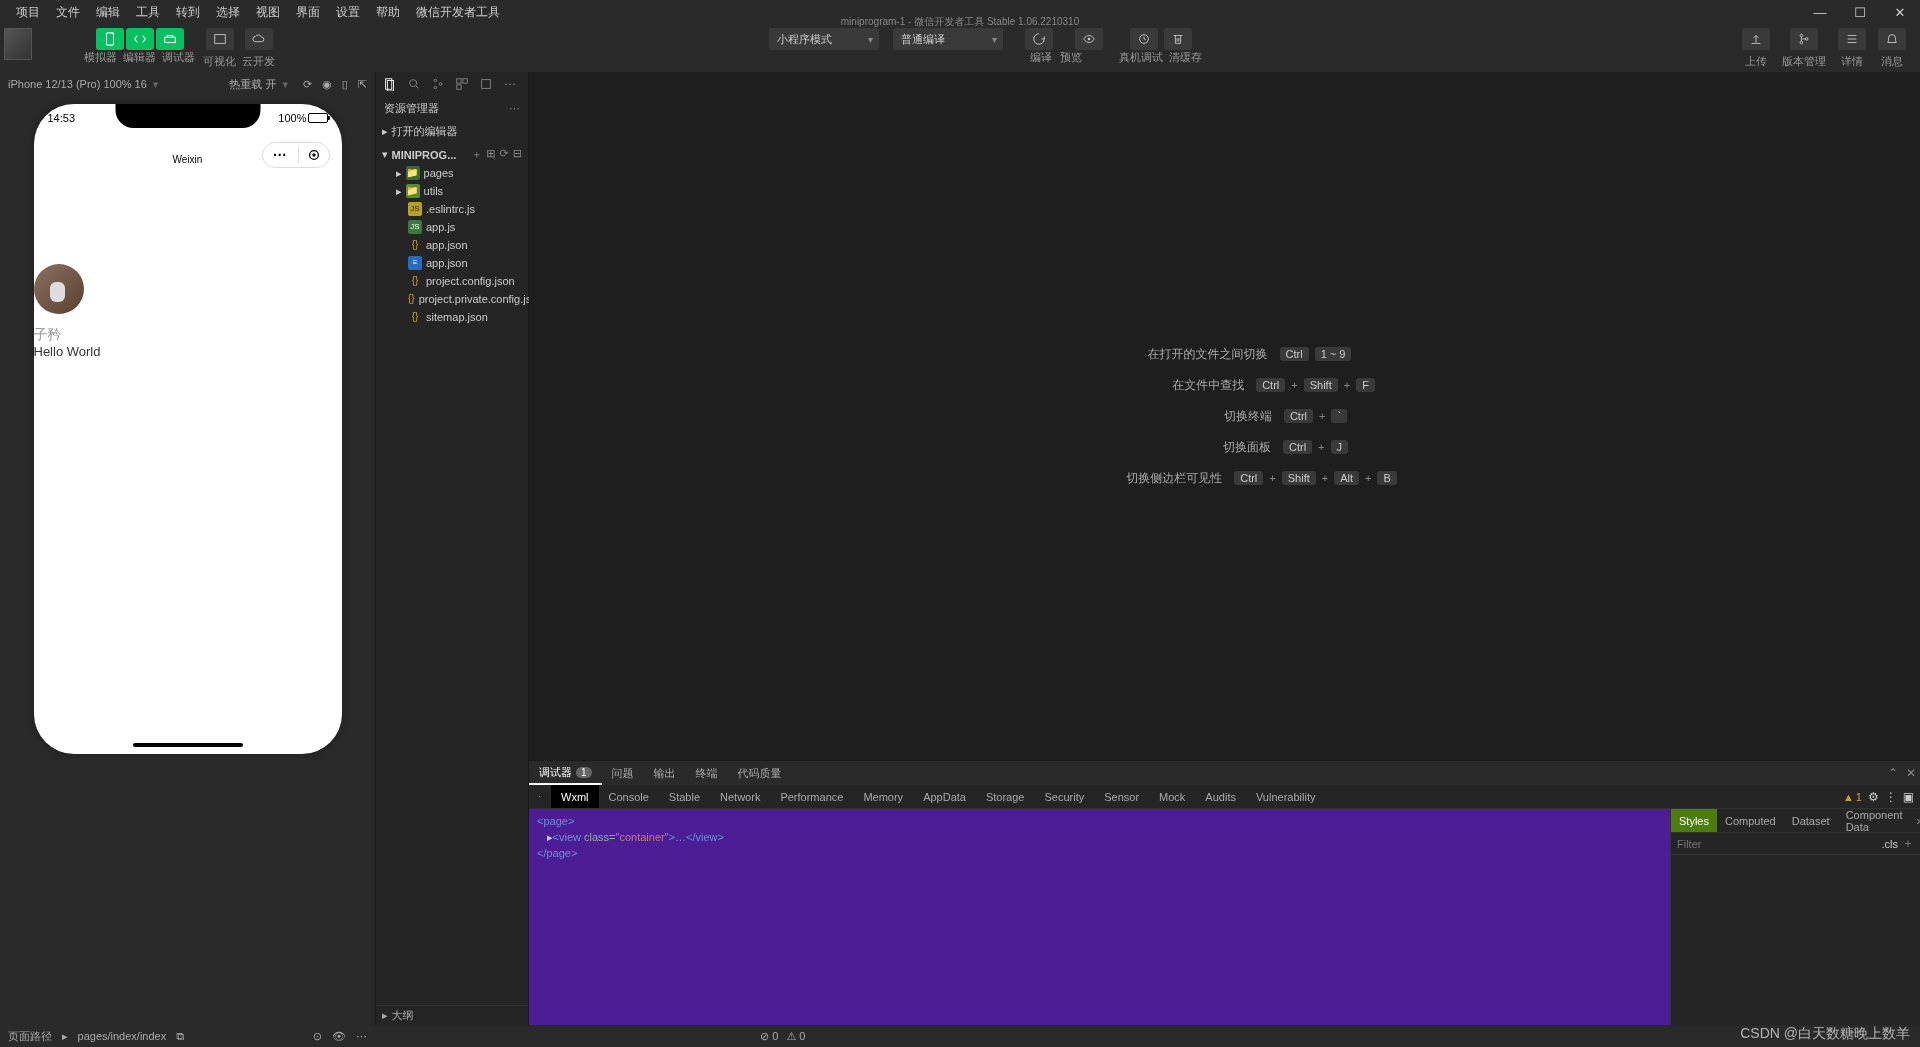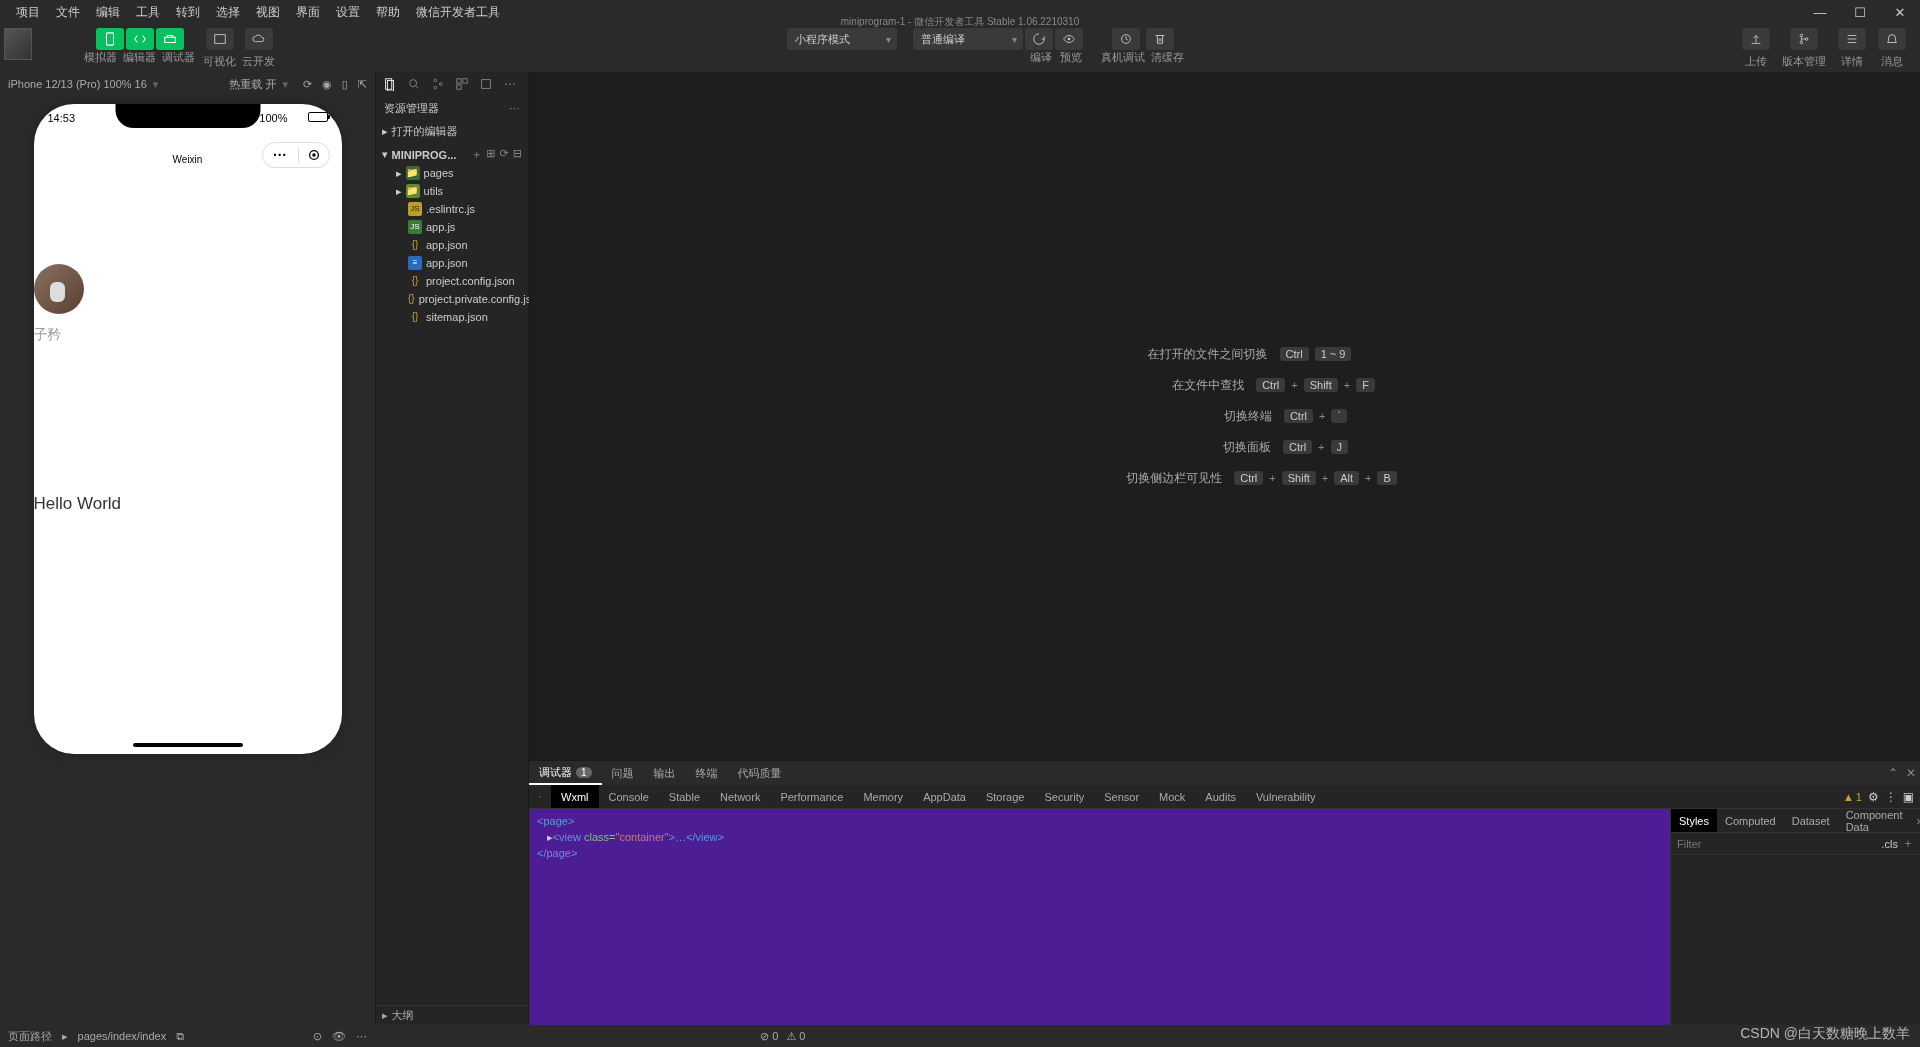--- a/index.html
+++ b/index.html
@@ -29,33 +29,33 @@
 .dropdown::after{content:"▾";position:absolute;right:6px;color:#888;font-size:10px;}
 .icon-btn{width:28px;height:22px;display:flex;align-items:center;justify-content:center;background:#3a3a3a;border-radius:3px;}
 .right-toolbar{display:flex;gap:6px;margin-left:44px;}
 .main-area{display:flex;height:calc(100% - 24px - 48px - 22px);}
 .simulator-col{width:375px;background:#2a2a2a;display:flex;flex-direction:column;}
 .sim-header{height:24px;display:flex;align-items:center;padding:0 8px;font-size:11px;color:#aaa;gap:6px;}
 .sim-header .right-icons{margin-left:auto;display:flex;gap:10px;}
 .device-frame{margin:8px auto 0;width:308px;height:650px;background:#fff;border-radius:40px;position:relative;box-shadow:0 0 10px rgba(0,0,0,0.3);}
 .notch{position:absolute;top:0;left:50%;transform:translateX(-50%);width:145px;height:24px;background:#000;border-radius:0 0 18px 18px;}
 .device-status{position:absolute;top:8px;left:14px;right:14px;display:flex;justify-content:space-between;font-size:11px;color:#000;}
-.device-status .right{display:flex;gap:20px;}
+.device-status .right{display:flex;align-items:center;gap:1px;}
 .battery-icon{width:20px;height:10px;border:1px solid #000;border-radius:2px;position:relative;}
 .battery-icon::after{content:"";position:absolute;right:-3px;top:2px;width:2px;height:4px;background:#000;border-radius:0 1px 1px 0;}
 .app-header{position:absolute;top:35px;left:0;right:0;height:40px;display:flex;align-items:center;justify-content:center;}
 .app-title{color:#000;font-size:10px;}
 .capsule{position:absolute;right:12px;top:38px;width:68px;height:26px;border:1px solid #ddd;border-radius:14px;display:flex;align-items:center;}
 .capsule .dot3{flex:1;text-align:center;color:#000;font-weight:bold;font-size:14px;border-right:1px solid #ddd;}
 .capsule .target{flex:0 0 30px;display:flex;align-items:center;justify-content:center;}
 .device-content{position:absolute;top:80px;left:0;right:0;bottom:18px;display:flex;flex-direction:column;align-items:flex-start;color:#333;}
 .user-avatar{width:50px;height:50px;border-radius:50%;background:linear-gradient(135deg,#8a7060,#5a4030);margin-top:80px;overflow:hidden;position:relative;}
 .user-avatar::after{content:"";position:absolute;left:32%;top:35%;width:15px;height:20px;background:#ddd;border-radius:6px;}
 .user-name{margin-top:12px;font-size:14px;color:#999;}
-.hello-text{margin-top:150px;font-size:17px;color:#333;}
+.hello-text{font-size:13px;color:#333;}
 .home-indicator{position:absolute;bottom:7px;left:50%;transform:translateX(-50%);width:110px;height:4px;background:#000;border-radius:3px;}
 .explorer-col{width:154px;background:#252525;border-left:1px solid #1a1a1a;border-right:1px solid #1a1a1a;display:flex;flex-direction:column;}
 .activity-bar{height:24px;display:flex;align-items:center;gap:0;padding:0 2px;background:#252525;}
 .activity-bar span{width:24px;height:24px;display:flex;align-items:center;justify-content:center;color:#888;font-size:12px;}
 .activity-bar span.active{color:#fff;}
 .explorer-header{height:24px;display:flex;align-items:center;padding:0 8px;font-size:11px;color:#ccc;}
 .explorer-header .more{margin-left:auto;color:#888;}
 .tree-section{padding:2px 0;}
 .tree-hdr{display:flex;align-items:center;padding:2px 6px;font-size:11px;color:#ccc;gap:4px;}
 .tree-hdr .actions{margin-left:auto;display:flex;gap:4px;color:#888;}
@@ -87,21 +87,21 @@
 .devtools-tabs .right-ic{margin-left:auto;display:flex;gap:6px;align-items:center;padding-right:6px;}
 .warn-badge{color:#caa030;font-size:11px;display:flex;align-items:center;gap:2px;}
 .devtools-body{flex:1;display:flex;}
 .wxml-panel{flex:1;background:#4c1d95;padding:4px 8px;font-family:monospace;font-size:11px;color:#ccc;line-height:16px;}
 .wxml-panel .tag{color:#5a9ad6;}
 .wxml-panel .attr{color:#8aba7a;}
 .wxml-panel .str{color:#c0806a;}
 .styles-panel{width:250px;background:#252525;border-left:1px solid #333;display:flex;flex-direction:column;}
 .styles-tabs{height:24px;display:flex;align-items:stretch;border-bottom:1px solid #333;}
 .styles-tab{padding:0 8px;display:flex;align-items:center;font-size:11px;color:#aaa;}
-.styles-tab.active{color:#fff;background:#000000;}
+.styles-tab.active{color:#fff;background:#4d7c0f;}
 .styles-tabs .arr{margin-left:auto;padding:0 6px;display:flex;align-items:center;color:#888;}
 .styles-filter{height:22px;display:flex;align-items:center;padding:0 6px;border-bottom:1px solid #333;}
 .styles-filter input{background:transparent;border:none;color:#aaa;font-size:11px;flex:1;outline:none;}
 .styles-filter .cls{font-size:11px;color:#ccc;margin-left:4px;}
 .outline-section{height:20px;display:flex;align-items:center;padding:0 6px;font-size:11px;color:#aaa;border-top:1px solid #333;gap:4px;}
 .statusbar{position:absolute;bottom:0;left:0;right:0;height:22px;background:#2a2a2a;display:flex;align-items:center;padding:0 8px;font-size:11px;color:#aaa;}
 .statusbar .left{display:flex;gap:10px;align-items:center;}
 .statusbar .mid{margin-left:380px;display:flex;gap:8px;align-items:center;}
 .watermark{position:absolute;bottom:4px;right:10px;font-size:14px;color:#ccc;opacity:0.85;pointer-events:none;}
 svg{width:14px;height:14px;}
@@ -180,21 +180,21 @@
     </div>
     <span class="tool-label">云开发</span>
   </div>
 
   <div class="flex-spacer"></div>
   <div class="center-toolbar">
     <div class="tool-group">
       <div class="dropdown w1">小程序模式</div>
     </div>
     <div class="tool-group">
-      <div class="tool-group-row" style="gap:2px;">
+      <div class="tool-group-row" style="gap:22px;">
         <div class="dropdown w2">普通编译</div>
         <div class="icon-btn">
             <svg viewBox="0 0 16 16">
               <path d="M8 2a6 6 0 106 6" fill="none" stroke="#ccc"></path>
               <path d="M14 5l0 3-3 0" fill="none" stroke="#ccc"></path>
             </svg>
           </div>
         <div class="icon-btn">
             <svg viewBox="0 0 16 16">
               <path d="M2 8s2-4 6-4 6 4 6 4-2 4-6 4-6-4-6-4z" fill="none" stroke="#ccc"></path>

